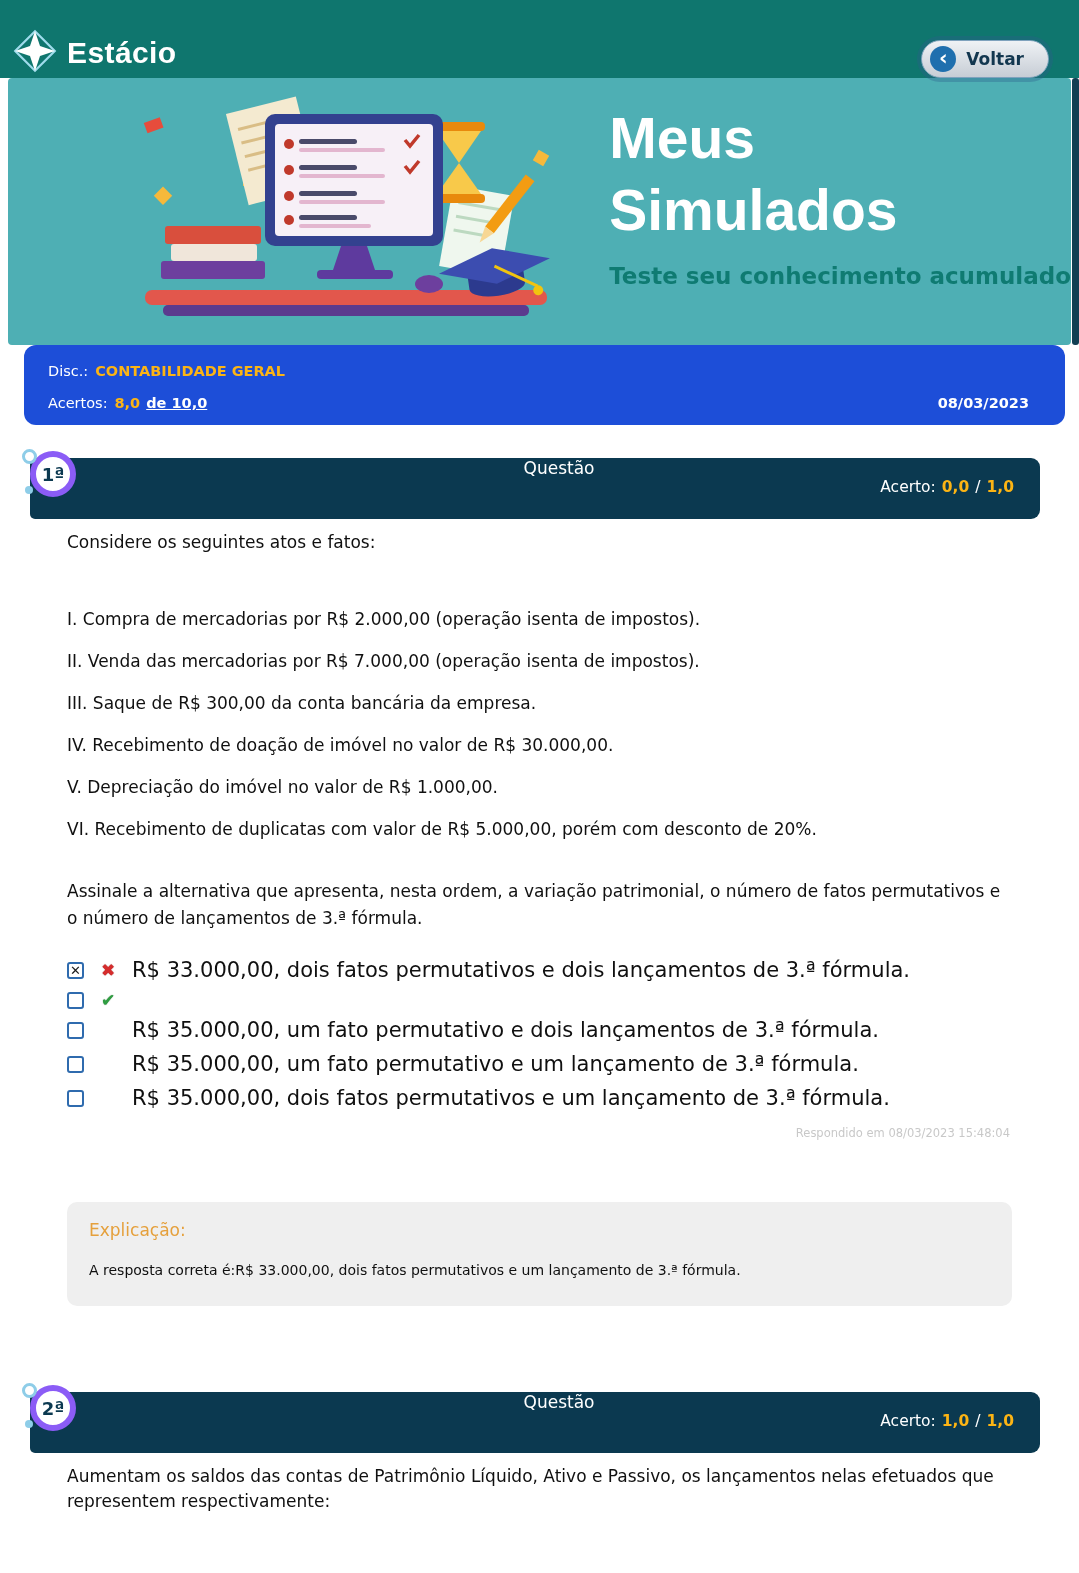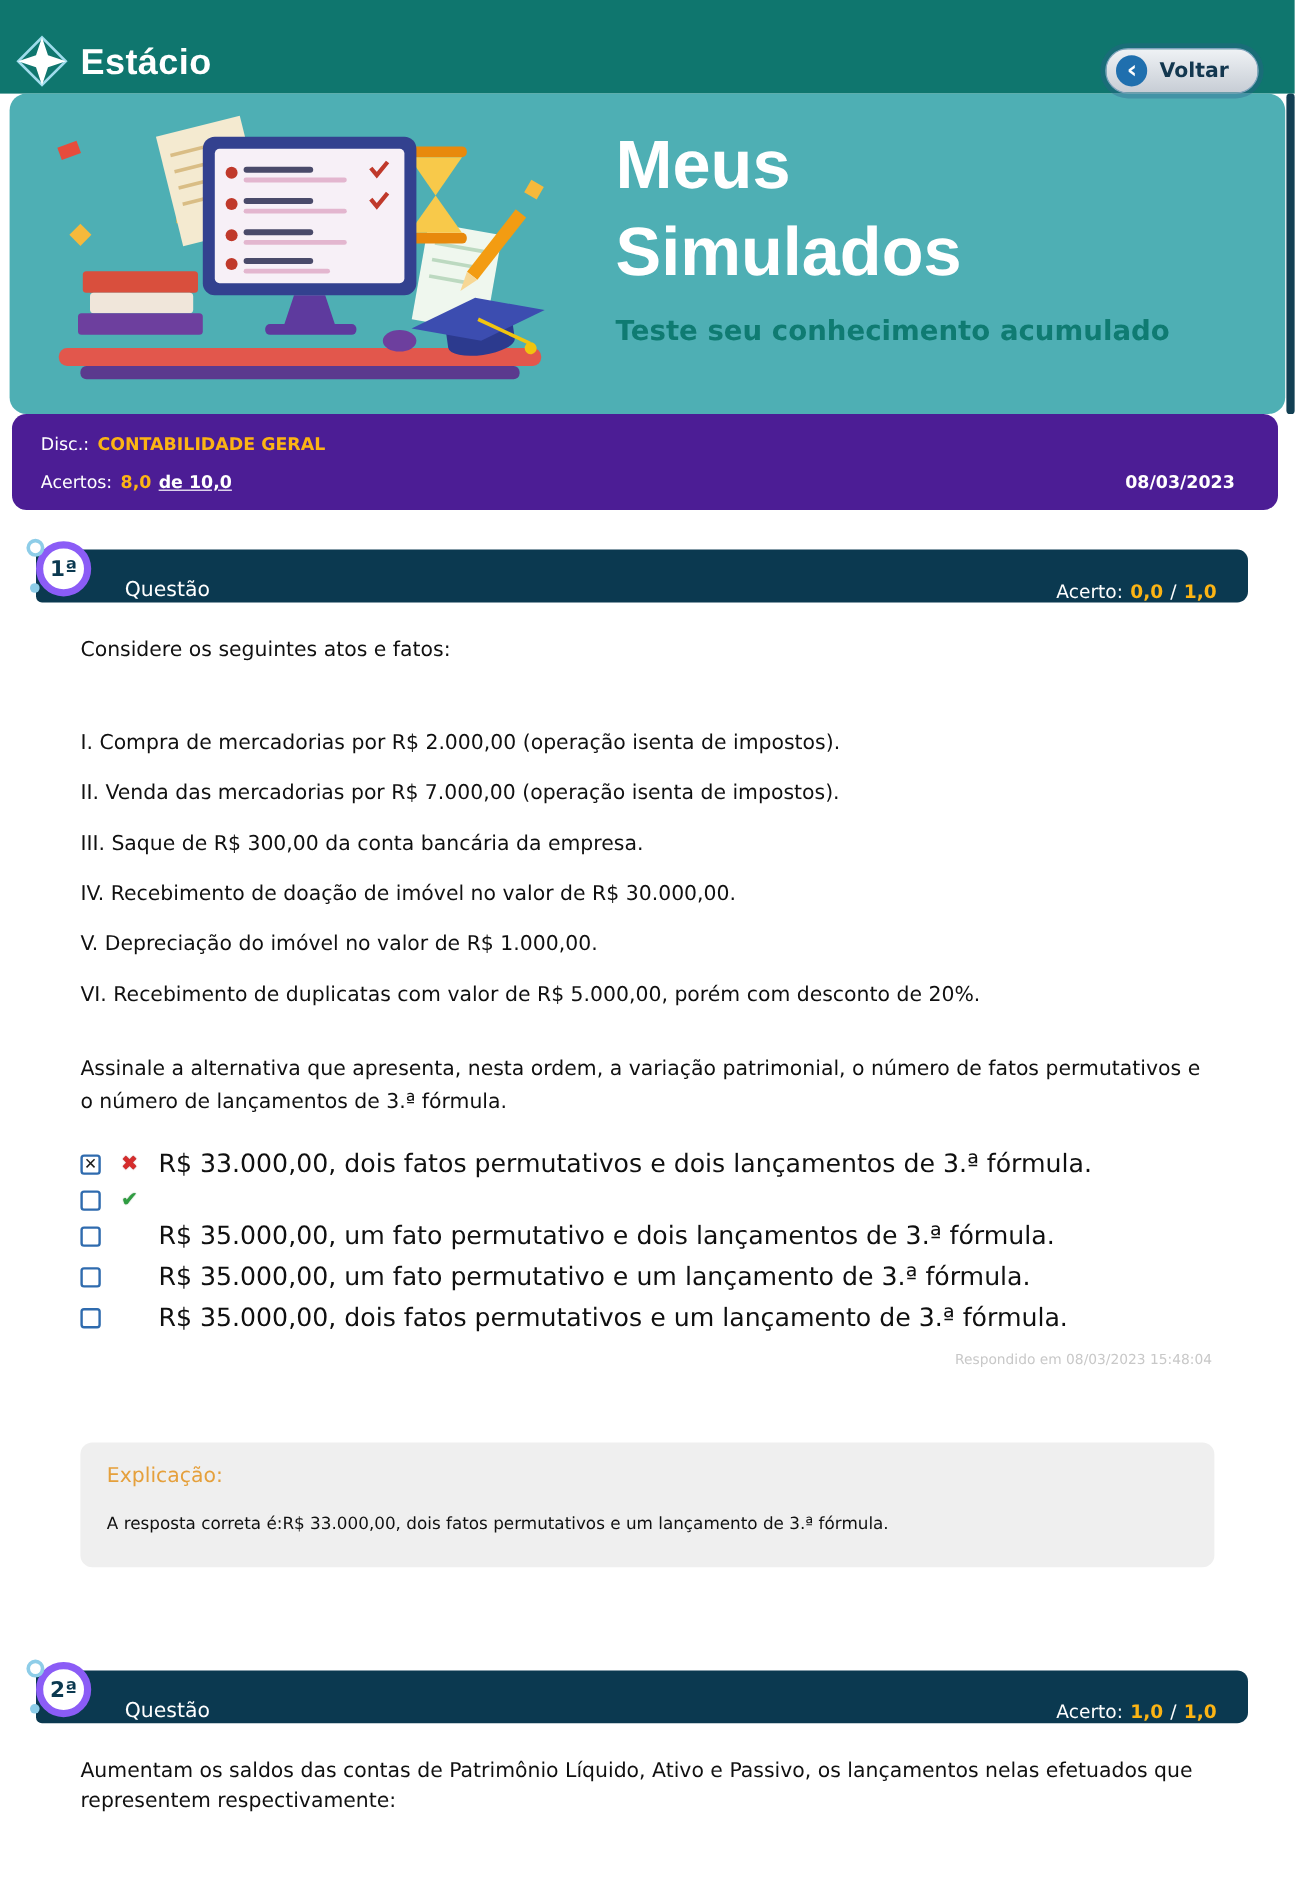--- a/index.html
+++ b/index.html
@@ -32,53 +32,53 @@
   }
   .voltar-circle {
     width:26px; height:26px; border-radius:50%; background:#1f6fae;
     color:#fff; font-size:21px; line-height:24px; text-align:center; font-weight:bold;
   }
   .voltar-label { color:#13374f; font-size:17px; font-weight:bold; }
 
   
   .banner {
     margin:0 8px; height:267px; background:#4eafb4;
-    border-radius:14px; display:flex; overflow:hidden;
+    border-radius:4px; display:flex; overflow:hidden;justify-content:flex-end;
   }
   .illustration { width:505px; display:flex; align-items:center; justify-content:center; flex:none; }
   .banner-text { padding-top:24px; }
   .banner-title {
     margin:0; color:#ffffff; font-size:57px; font-weight:bold; line-height:1.27;
     font-family:"Liberation Sans",sans-serif;
   }
   .banner-sub { margin:16px 0 0; color:#0f7b72; font-size:23px; font-weight:bold; }
 
   
   .infobar {
-    margin:0 14px 0 10px; background:#4c1d95; border-radius:12px;
+    margin:0 14px 0 24px; background:#1d4ed8; border-radius:12px;
     padding:18px 36px 14px 24px; color:#fff; font-size:14.5px;
   }
   .info-row { display:flex; align-items:baseline; margin-bottom:16px; }
   .info-row:last-child { margin-bottom:0; }
   .lbl { color:#ffffff; }
   .val { color:#fcb414; font-weight:bold; margin-left:7px; }
   .white-b { color:#ffffff; font-weight:bold; margin-left:6px;text-decoration:underline; }
   .right { margin-left:auto; font-weight:bold; }
   .right.id { color:#fcb414; }
   .right.date { color:#ffffff; }
 
   
   .questions { padding:33px 39px 0 30px; }
   .question + .question { margin-top:86px; }
 
   .q-header { position:relative; height:44px; }
   .q-bar {
-    height:44px; background:#0b3950; border-radius:5px 9px 9px 5px;
-    display:flex; align-items:flex-end; padding:0 26px 0 74px;
-    color:#fff; font-size:17px;
+    height:61px; background:#0b3950; border-radius:5px 9px 9px 5px;
+    display:flex; align-items:center; padding:0 26px 0 74px;
+    color:#fff; font-size:17px;flex-direction:column;
   }
   .q-badge {
     position:absolute; left:0; top:-7px; z-index:2;
     width:46px; height:46px; border-radius:50%;
     border:6px solid #8b5cf6; background:#fff;
     display:flex; align-items:center; justify-content:center;
     font-size:18px; font-weight:bold; color:#0b3950;
   }
   .q-badge::before {
     content:""; position:absolute; left:-14px; top:-8px;

